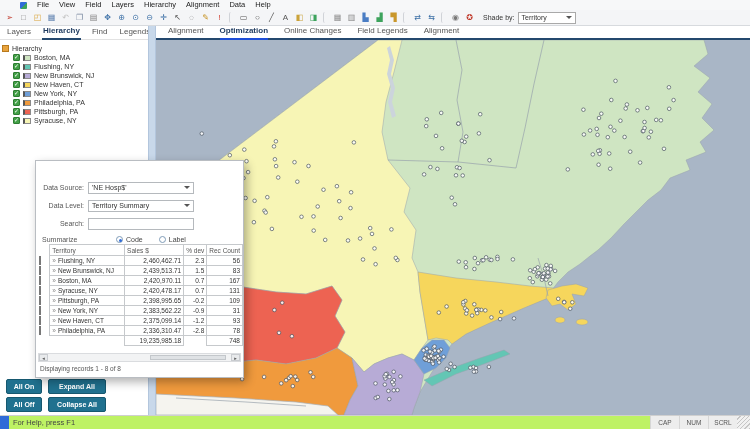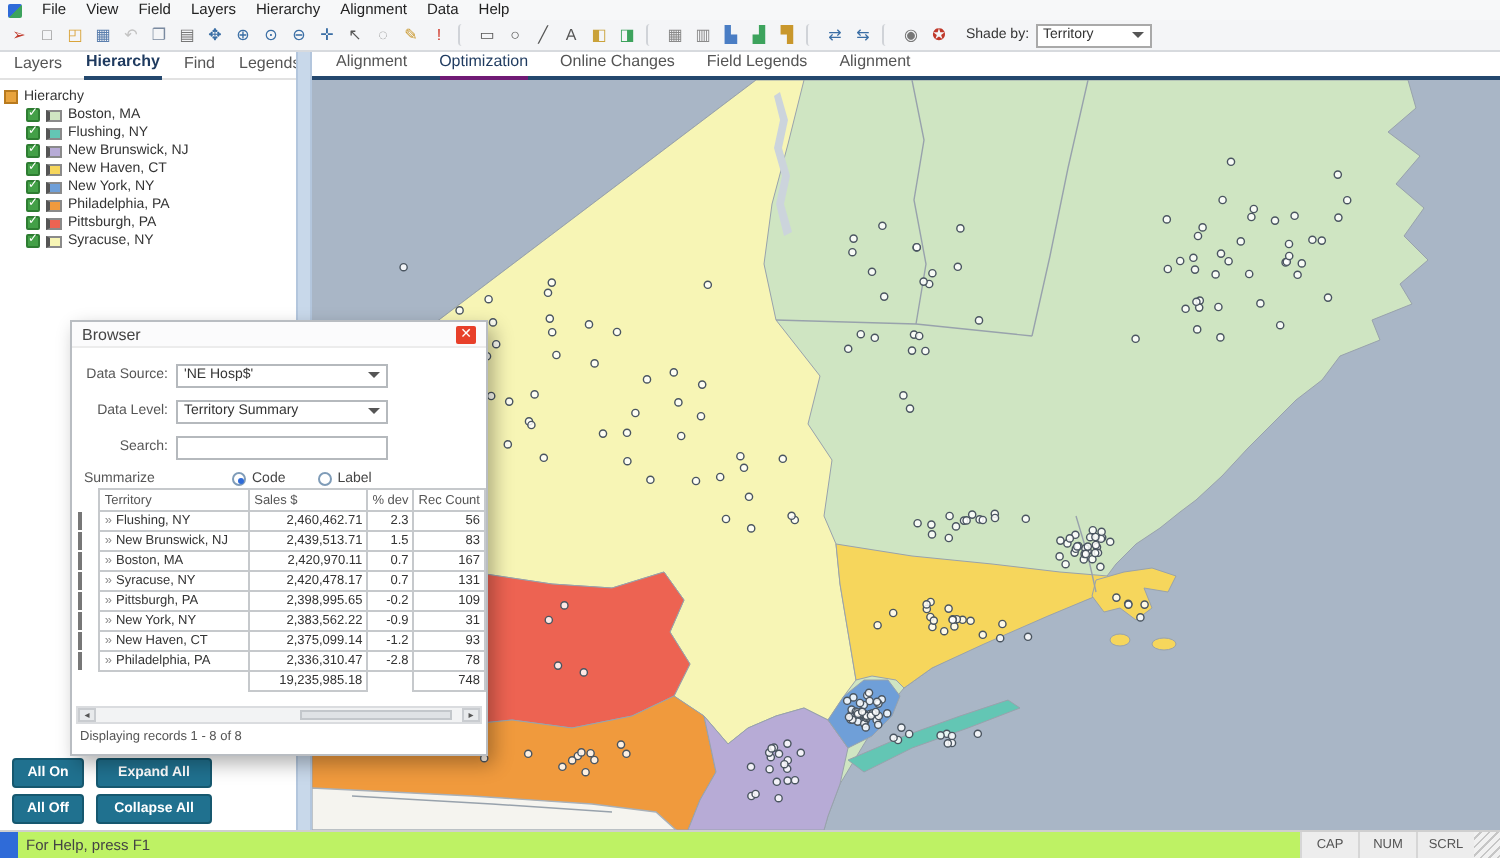--- a/index.html
+++ b/index.html
@@ -1,19 +1,19 @@
 <!DOCTYPE html>
 <html><head>
 <meta charset="utf-8">
 <style>
 *{box-sizing:border-box;margin:0;padding:0}
 html,body{width:750px;height:429px}
 body{position:relative;font-family:"Liberation Sans",sans-serif;background:#fff;overflow:hidden;color:#333;font-size:8px}
 
-#menubar{position:absolute;left:0;top:0;right:0;height:10px;background:#f7f8f9;display:flex;align-items:center;gap:10px;padding-left:4px;font-size:7.5px;color:#222}
+#menubar{position:absolute;left:0;top:0;right:0;height:10px;background:#f7f8f9;display:flex;align-items:center;gap:10px;padding-left:20px;font-size:7.5px;color:#222}
 .appicon{width:7px;height:7px;display:inline-block;background:linear-gradient(135deg,#2f6bd8 50%,#3da35d 50%);border-radius:1px}
 .menu-item{line-height:10px}
 
 #toolbar{position:absolute;top:10px;height:16px;left:0;right:0;background:#f4f5f7;border-bottom:1px solid #d7dade;display:flex;align-items:center;padding:0 3px;gap:1px}
 .tbicon{width:13px;height:13px;display:flex;align-items:center;justify-content:center;font-size:8px;border-radius:2px;cursor:default}
 .tbicon.active{width:5px;height:11px;border-left:1px solid #d0d3d8;margin:0 2px}
 .shade{margin-left:6px;display:flex;align-items:center;gap:3px;font-size:7px;color:#333}
 .shade-select{width:58px;height:12px;border:1px solid #a9a9a9;background:#fff;display:flex;align-items:center;justify-content:space-between;padding:0 3px;font-size:7px}
 .chev{width:0;height:0;border-left:3px solid transparent;border-right:3px solid transparent;border-top:3px solid #555}
 
@@ -26,21 +26,21 @@
 .child{padding-left:11px}
 .cb{width:7px;height:7px;background:#43a047;border:1px solid #2e7d32;color:#fff;font-size:6px;line-height:5px;text-align:center;border-radius:1px;flex:none}
 .flag{width:8px;height:6px;border:1px solid #8a8a8a;border-left:2px solid #555;flex:none}
 .hicon{width:7px;height:7px;background:#e8a33d;border:1px solid #b87a1e;flex:none}
 #side-buttons{position:absolute;left:6px;bottom:3px;display:grid;grid-template-columns:36px 58px;gap:3px 6px}
 .sbtn{background:#20718f;color:#fff;font-size:7px;font-weight:bold;text-align:center;padding:3px 1px;border-radius:2px;border:1px solid #16586f;line-height:7px}
 #splitter{position:absolute;left:148px;width:8px;top:26px;bottom:14px;background:#c8d8ea;border-left:1px solid #b3c6dd;border-right:1px solid #b3c6dd}
 
 #map-tabs{position:absolute;left:156px;right:0;top:26px;height:14px;background:#fff;display:flex;gap:16px;padding-left:12px;align-items:flex-end;border-bottom:2px solid #24486e;font-size:8px;color:#555}
 .mtab{padding-bottom:2px;line-height:10px}
-.mtab.active{color:#1e3a5f;font-weight:normal;border-bottom:2px solid #701a75;margin-bottom:-2px}
+.mtab.active{color:#1e3a5f;font-weight:bold;border-bottom:2px solid #1d4ed8;margin-bottom:-2px}
 #map{position:absolute;left:156px;right:0;top:40px;bottom:14px}
 #map svg{display:block;width:100%;height:100%}
 
 #dialog{position:absolute;left:35px;top:160px;width:209px;height:218px;background:#fff;border:1px solid #b9bdc2;box-shadow:3px 4px 9px rgba(0,0,0,.3);z-index:10}
 #dlg-title{height:13px;display:flex;align-items:center;padding:0 5px;border-bottom:1px solid #ececec;font-size:8px;color:#444;background:#fbfbfc}
 #dlg-close{margin-left:auto;width:10px;height:9px;background:#e8402a;color:#fff;font-size:7px;line-height:9px;text-align:center;border-radius:1px}
 .frow{position:absolute;left:0;right:0;height:13px;display:flex;align-items:center}
 .flabel{width:52px;text-align:right;font-size:7px;color:#555;padding-right:4px;flex:none}
 .fbox{width:106px;height:12px;border:1px solid #b5b9bd;background:#fff;display:flex;align-items:center;justify-content:space-between;padding:0 3px;font-size:7px;color:#333}
 #summarize-opts{display:flex;gap:16px;margin-left:28px}
@@ -626,24 +626,20 @@
         <circle cx="136.8" cy="346.1" r="1.8"></circle>
         <circle cx="157.2" cy="336.9" r="1.8"></circle>
         <circle cx="134.7" cy="336.2" r="1.8"></circle>
         <circle cx="68.2" cy="332.8" r="1.8"></circle>
         <circle cx="125.2" cy="343.4" r="1.8"></circle>
       </g>
   </svg>
 </div>
 
 <div id="dialog">
-  <div id="dlg-title">
-    <span>Browser</span>
-    <span id="dlg-close">✕</span>
-  </div>
   <div class="frow" style="top:20px">
     <span class="flabel">Data Source:</span>
     <span class="fbox">
       <span>'NE Hosp$'</span>
       <span class="chev"></span>
     </span>
   </div>
   <div class="frow" style="top:38px">
     <span class="flabel">Data Level:</span>
     <span class="fbox">

